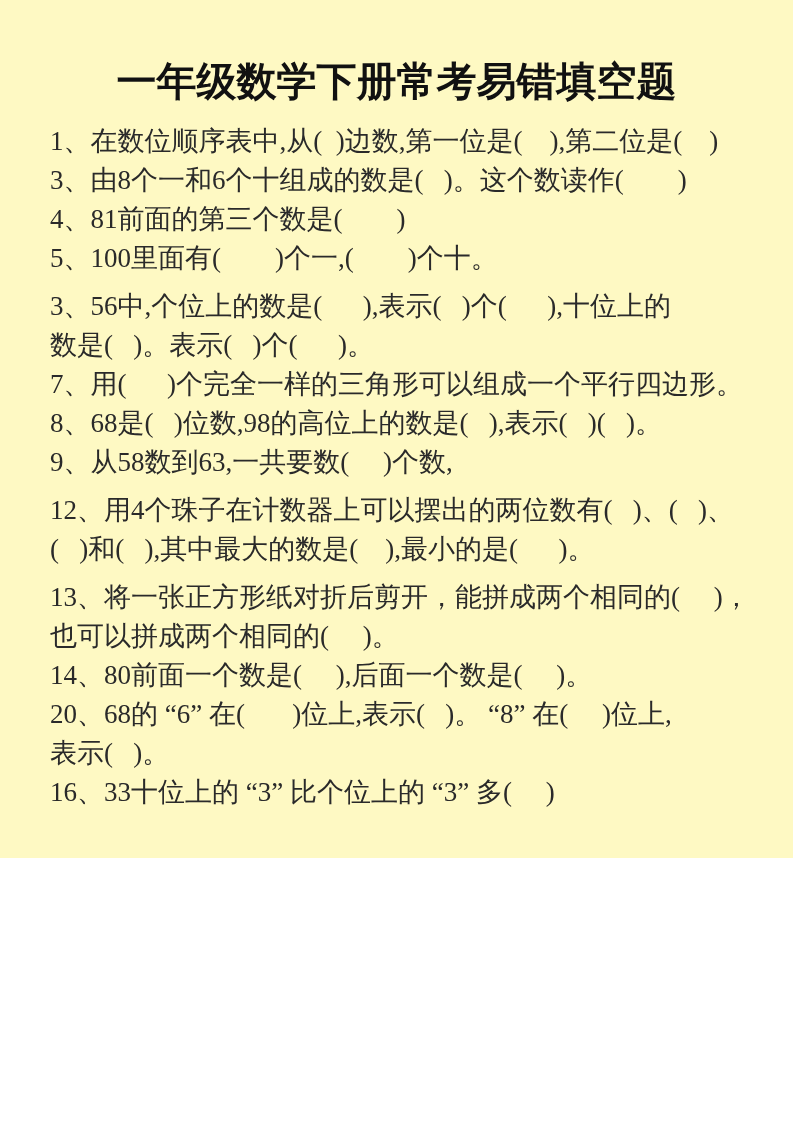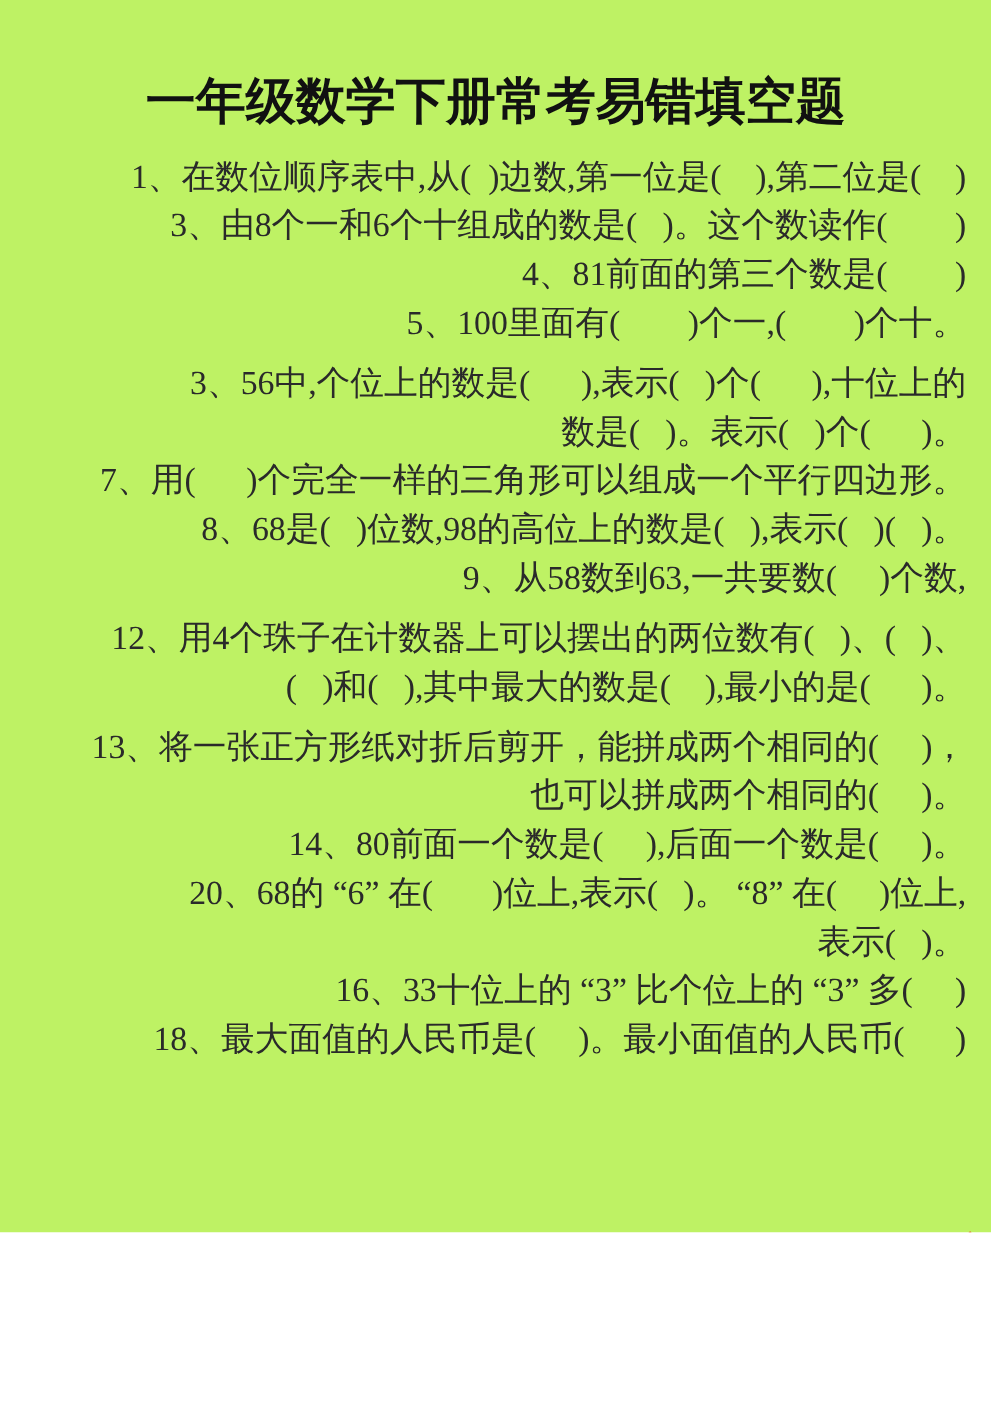--- a/index.html
+++ b/index.html
@@ -3,22 +3,22 @@
 <meta charset="utf-8">
 <style>
   html, body {
     margin: 0;
     padding: 0;
     background: #ffffff;
   }
   .page {
     position: relative;
     width: 793px;
-    height: 986px;
-    background: #bef264;
+    height: 858px;
+    background: #fef9c3;
     overflow: hidden;
     font-family: "Liberation Serif", "DejaVu Serif", serif;
     color: #222222;
   }
   .doc-title {
     margin: 0;
     padding-top: 58px;
     text-align: center;
     font-family: "Liberation Sans", "DejaVu Sans", sans-serif;
     font-weight: 900;
@@ -36,21 +36,20 @@
     background: #c1c1c1;
     color: #111111;
     font-family: "Liberation Sans", "DejaVu Sans", sans-serif;
     font-weight: 700;
     font-size: 30px;
     line-height: 43px;
     padding: 0 26px;
   }
   .questions {
     padding: 18px 20px 0 50px;
-    text-align: right;
   }
   .question {
     margin: 0;
     font-size: 27px;
     line-height: 39px;
     white-space: pre-wrap;
     color: #2a2a2a;
   }
   .question.gap {
     margin-top: 9px;
@@ -89,18 +88,17 @@
     <p class="question">8、68是(   )位数,98的高位上的数是(   ),表示(   )(   )。</p>
     <p class="question">9、从58数到63,一共要数(     )个数,</p>
     <p class="question gap">12、用4个珠子在计数器上可以摆出的两位数有(   )、(   )、
 (   )和(   ),其中最大的数是(    ),最小的是(      )。</p>
     <p class="question gap">13、将一张正方形纸对折后剪开，能拼成两个相同的(     )，
 也可以拼成两个相同的(     )。</p>
     <p class="question">14、80前面一个数是(     ),后面一个数是(     )。</p>
     <p class="question">20、68的 “6” 在(       )位上,表示(   )。 “8” 在(     )位上,
 表示(   )。</p>
     <p class="question">16、33十位上的 “3” 比个位上的 “3” 多(     )</p>
-    <p class="question">18、最大面值的人民币是(     )。最小面值的人民币(      )</p>
   </div>
 
   <div class="watermark">聚码资源网</div>
 
 </div>
 
 </body></html>

